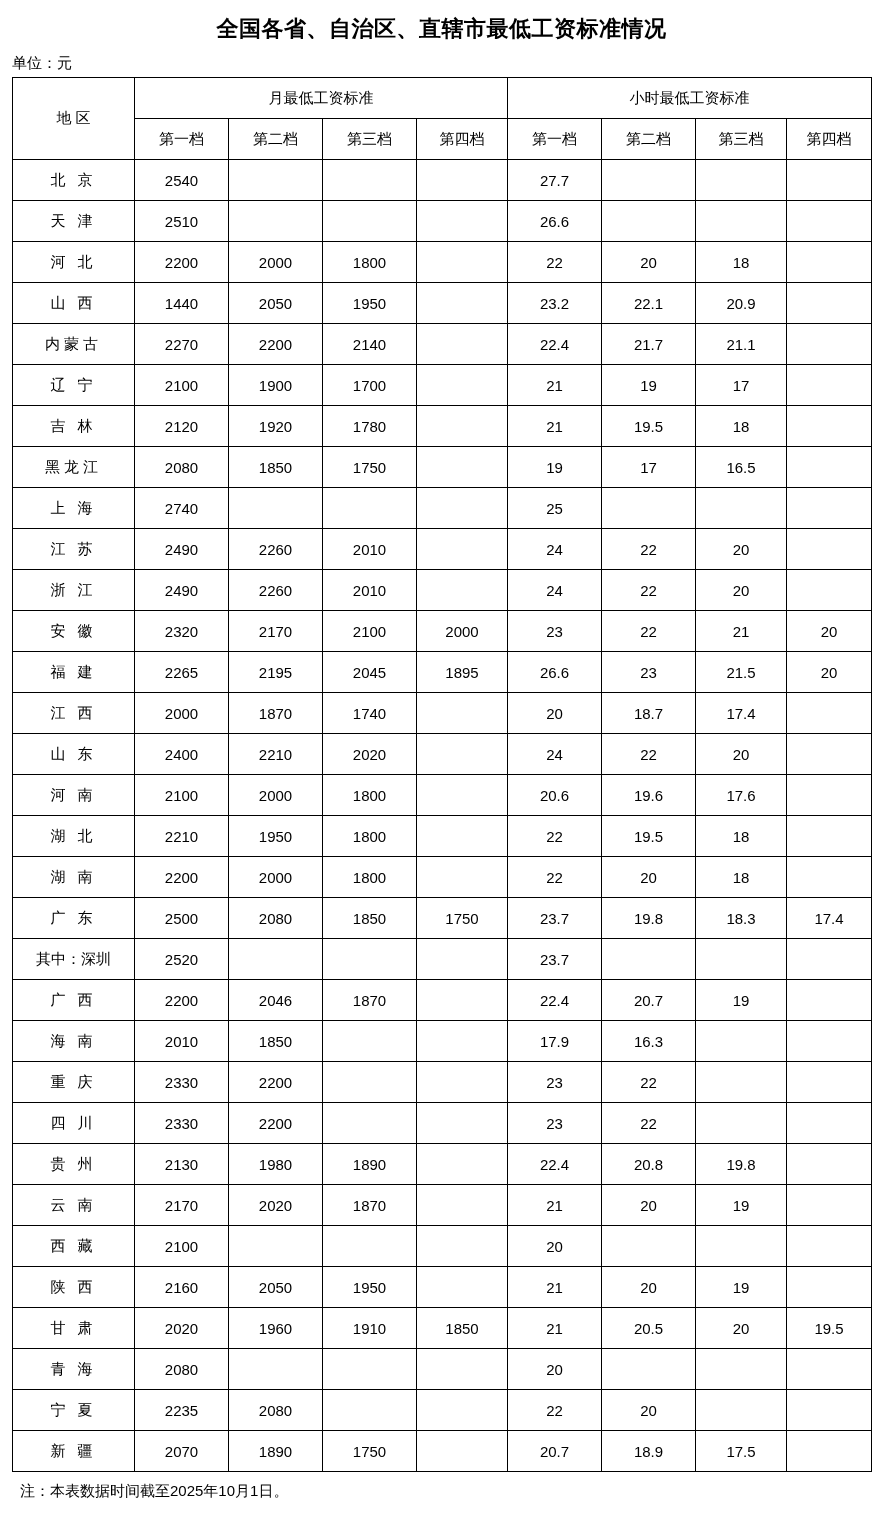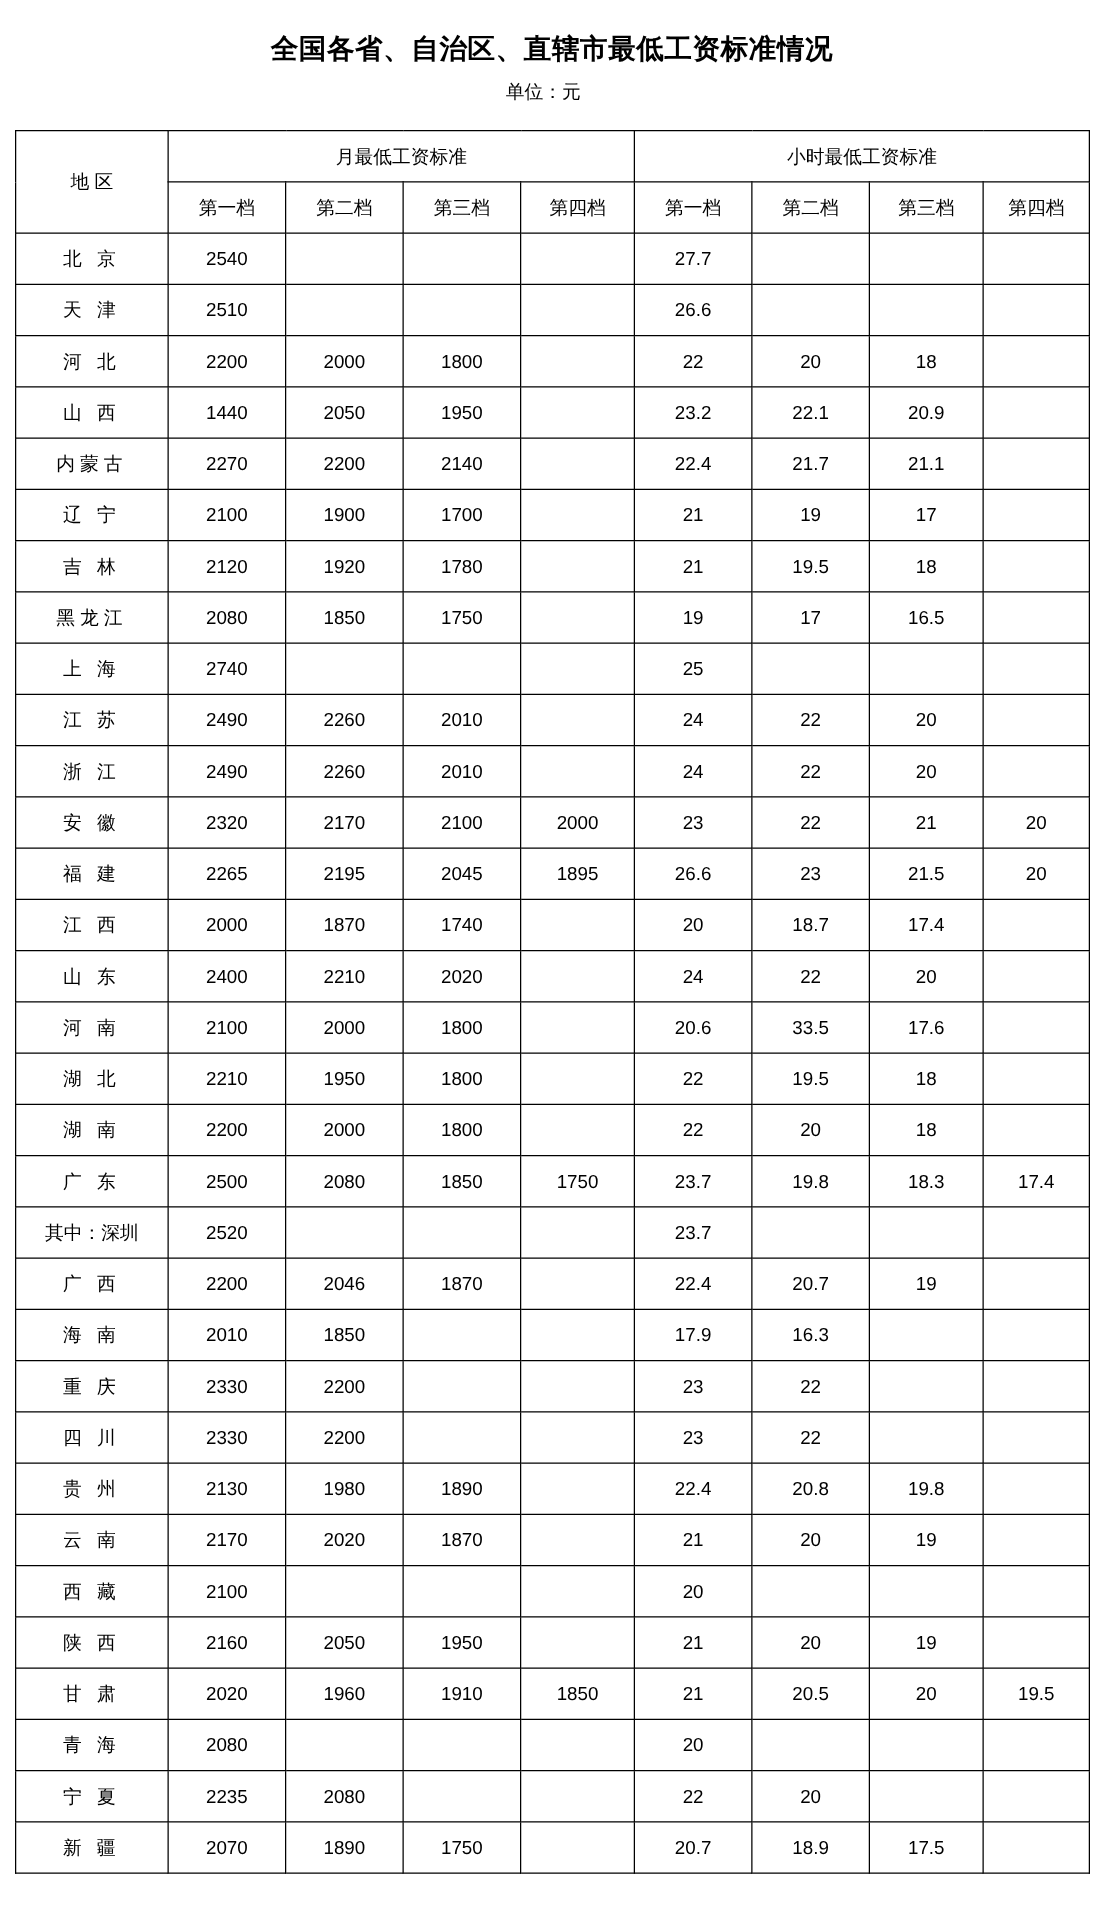--- a/index.html
+++ b/index.html
@@ -20,28 +20,28 @@
     height: 1531px;
     box-sizing: border-box;
     padding: 0 12px;
     position: relative;
   }
   .doc-title {
     text-align: center;
     font-size: 22px;
     font-weight: bold;
     letter-spacing: 0.5px;
-    margin: 24px 0 10px 0;
+    margin: 14px 0 10px 0;
     font-family: "Liberation Sans", "DejaVu Sans", sans-serif;
   }
   .unit-line {
-    text-align: center;
+    text-align: left;
     font-size: 15px;
     padding-right: 14px;
-    margin-bottom: 21px;
+    margin-bottom: 4px;
     font-family: Liberation Mono, monospace;
   }
   table.wage-table {
     border-collapse: collapse;
     width: 859px;
     margin: 0 auto;
     table-layout: fixed;
   }
   table.wage-table td, table.wage-table th {
     border: 1px solid #000000;
@@ -297,21 +297,21 @@
           <td class="num">20</td>
           <td class="num"></td>
         </tr>
         <tr>
           <td class="region-cell">河  南</td>
           <td class="num">2100</td>
           <td class="num">2000</td>
           <td class="num">1800</td>
           <td class="num"></td>
           <td class="num">20.6</td>
-          <td class="num">33.5</td>
+          <td class="num">19.6</td>
           <td class="num">17.6</td>
           <td class="num"></td>
         </tr>
         <tr>
           <td class="region-cell">湖  北</td>
           <td class="num">2210</td>
           <td class="num">1950</td>
           <td class="num">1800</td>
           <td class="num"></td>
           <td class="num">22</td>
@@ -480,13 +480,14 @@
           <td class="num">1750</td>
           <td class="num"></td>
           <td class="num">20.7</td>
           <td class="num">18.9</td>
           <td class="num">17.5</td>
           <td class="num"></td>
         </tr>
       </tbody>
   </table>
 
+  <div class="note">注：本表数据时间截至2025年10月1日。</div>
 </div>
 
 </body></html>

